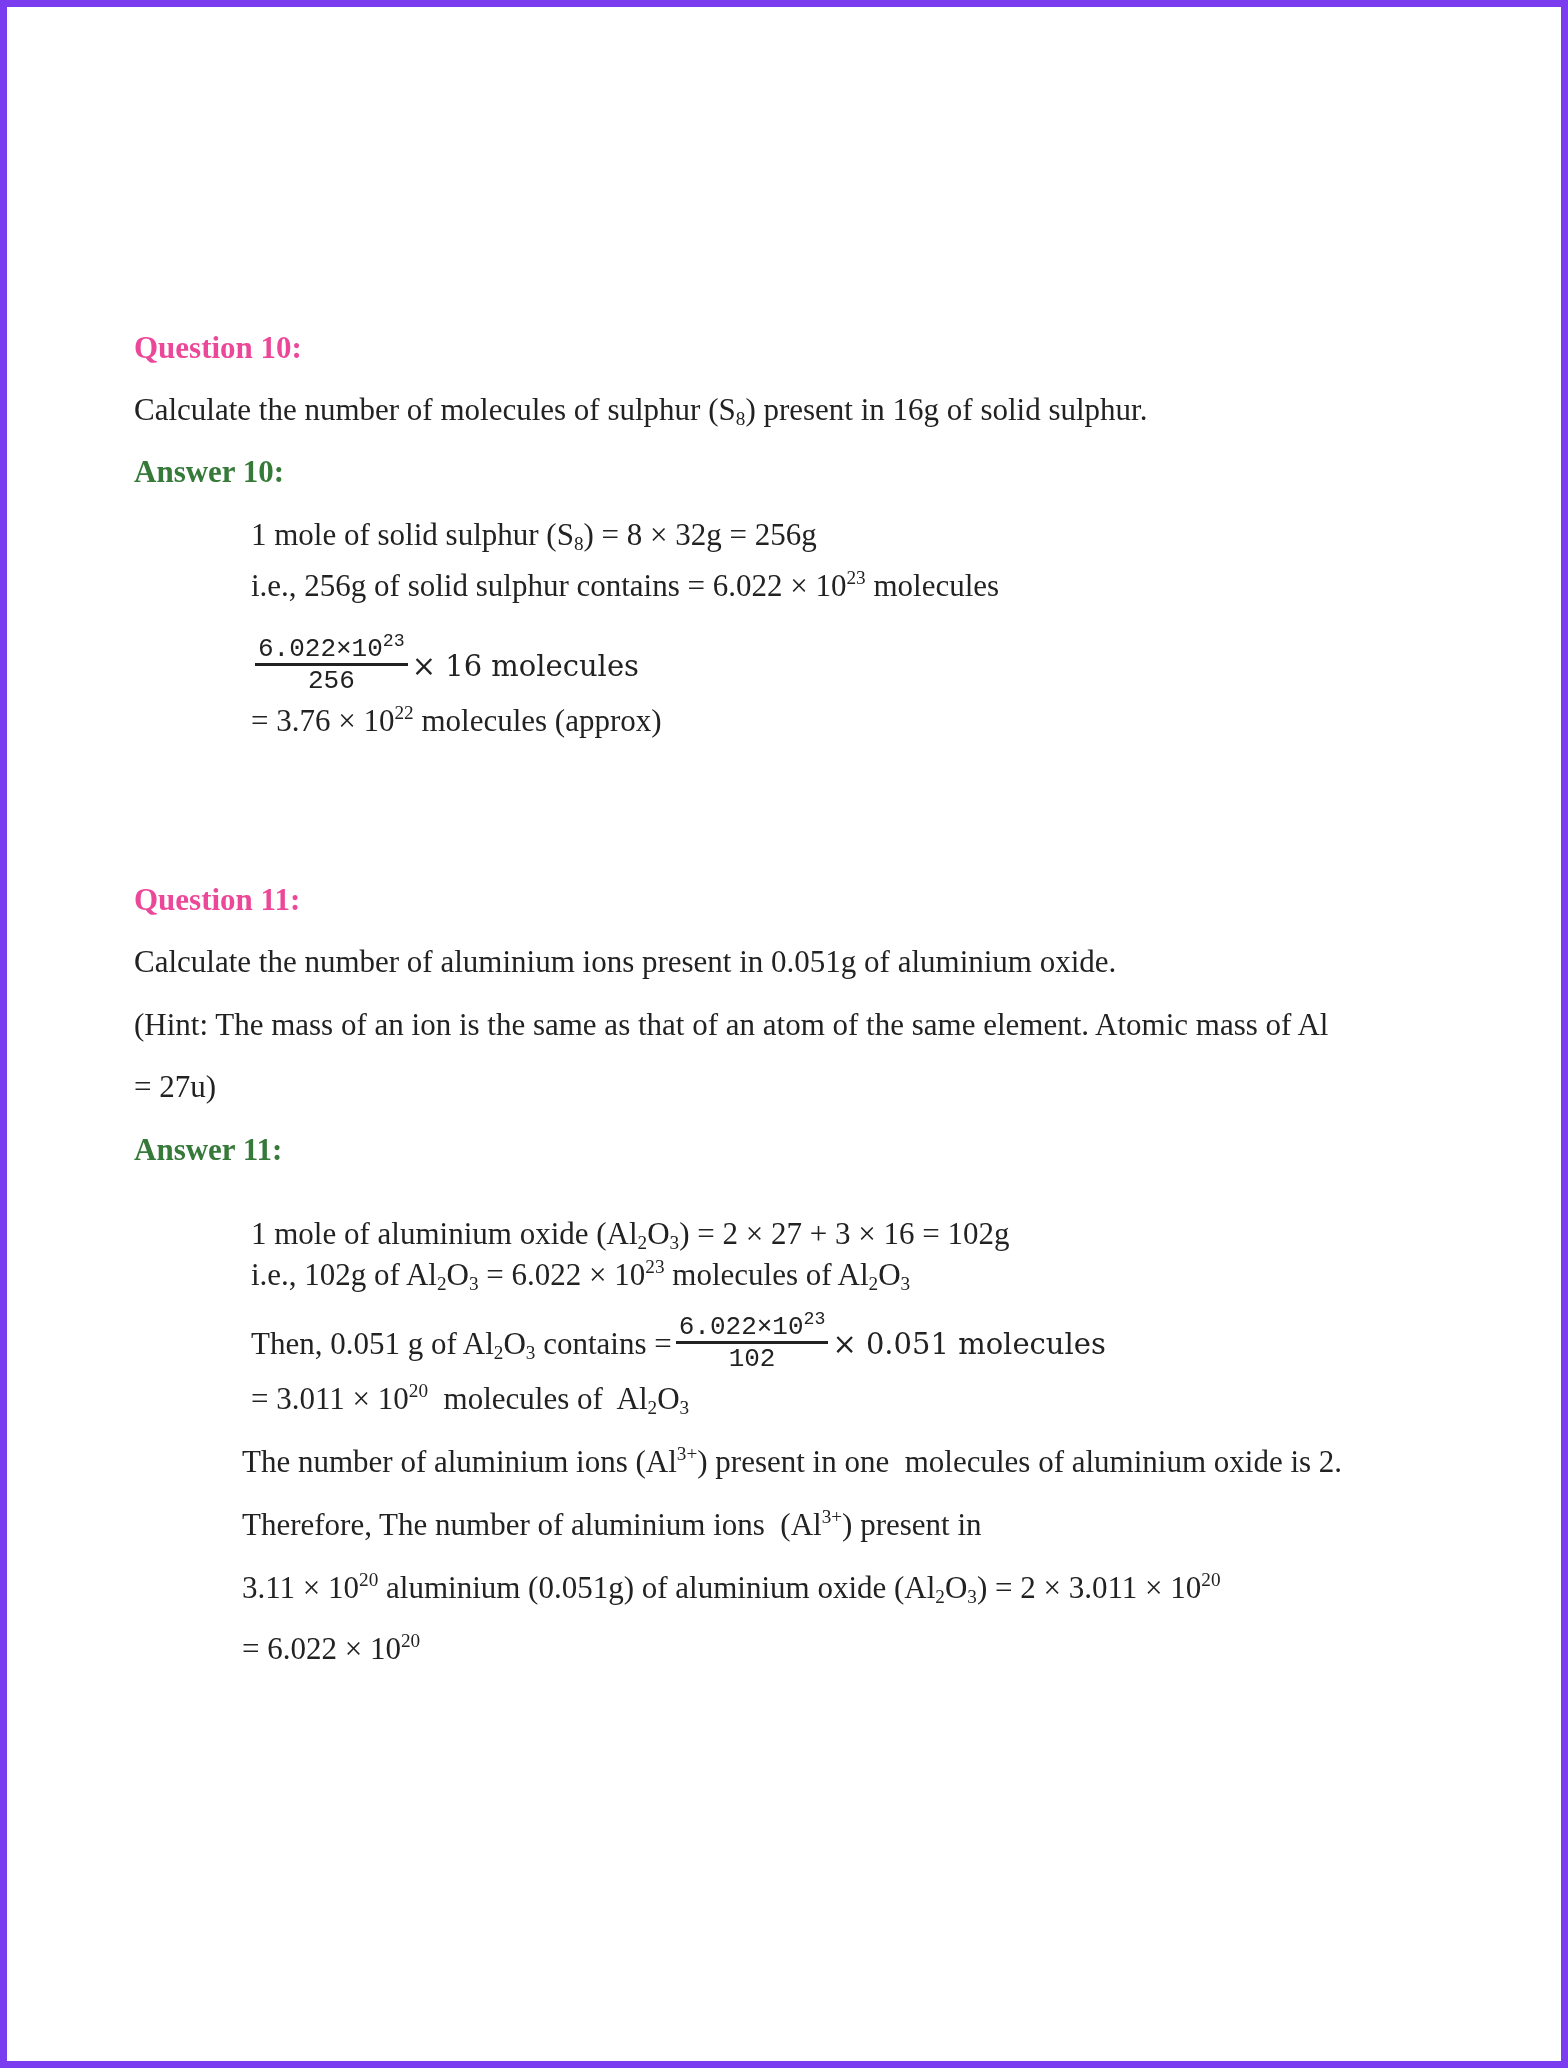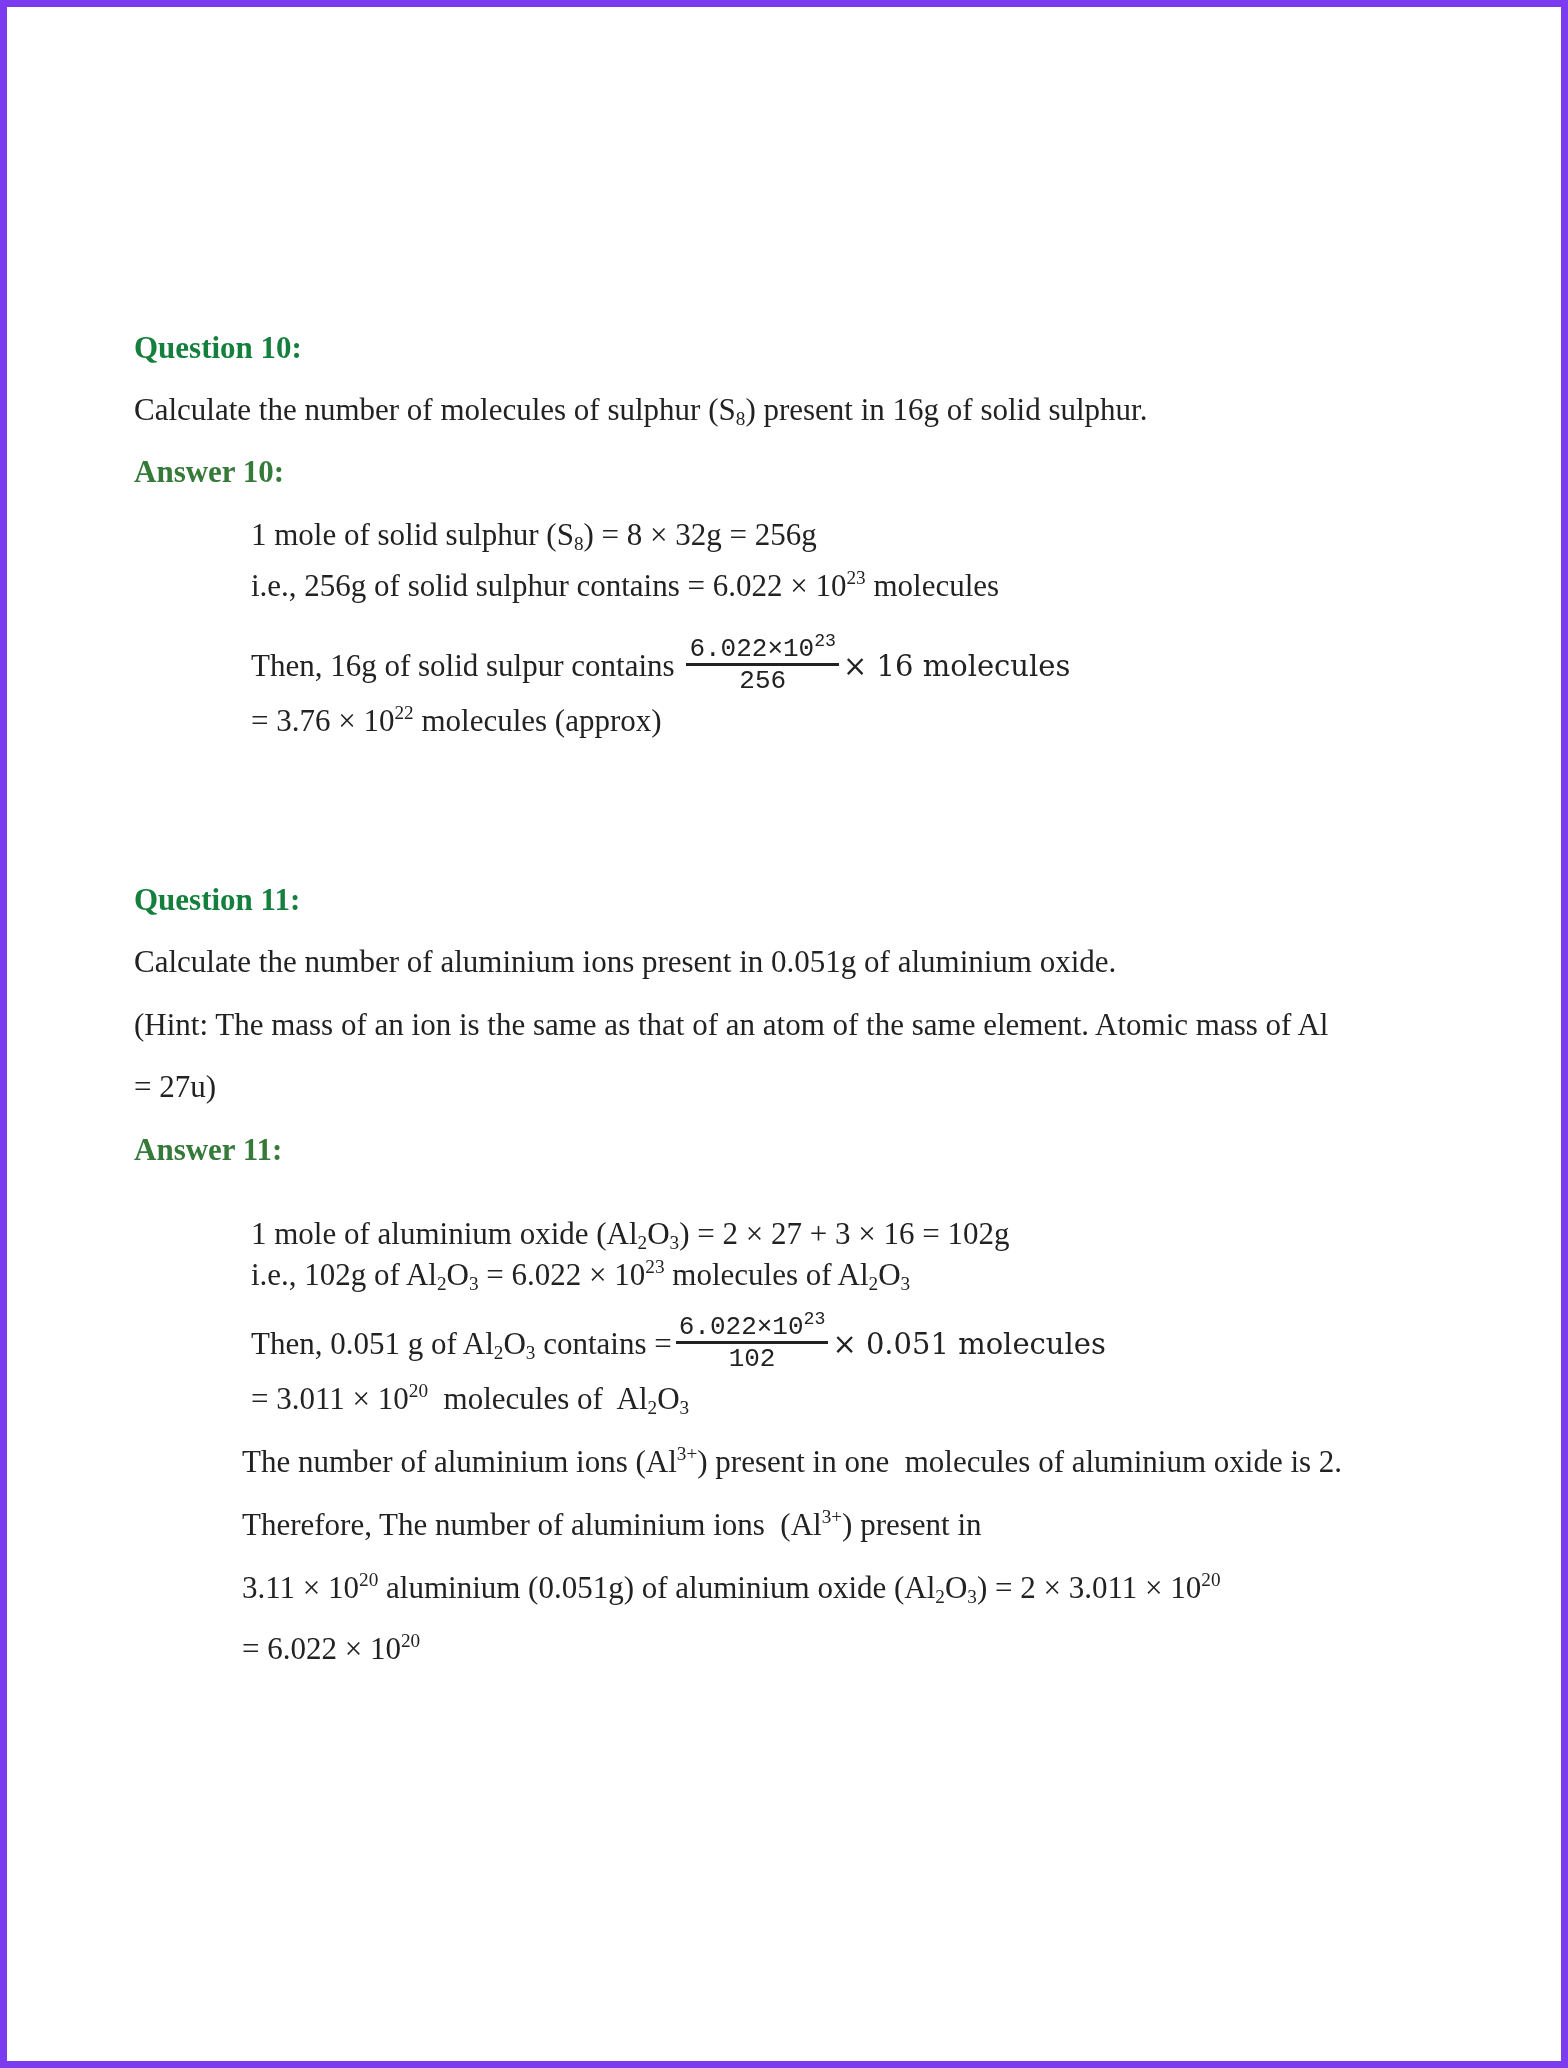--- a/index.html
+++ b/index.html
@@ -6,21 +6,21 @@
   body {
     width: 1568px; height: 2068px; position: relative; background: #ffffff;
     font-family: "Liberation Serif", "DejaVu Serif", serif; color: #222;
     overflow: hidden;
   }
   .frame {
     position: absolute; left: 0; top: 0; width: 1568px; height: 2068px;
     box-sizing: border-box; border: 7px solid #7b3cf0; pointer-events: none;
   }
   .line { position: absolute; white-space: nowrap; font-size: 31px; line-height: 36px; }
-  .q { color: #15803d; font-weight: bold; }
+  .q { color: #ec4899; font-weight: bold; }
   .a { color: #367a3a; font-weight: bold; }
   sub { font-size: 0.62em; vertical-align: -0.25em; line-height: 0; }
   sup { font-size: 0.62em; vertical-align: 0.6em; line-height: 0; }
   .frac {
     display: inline-block; vertical-align: middle; text-align: center;
     font-family: Liberation Mono, monospace; font-size: 26px; line-height: 22px;
     margin: 12px 4px; position: relative; top: -4px;
   }
   .frac .num { display: block; padding: 0 3px 3px; border-bottom: 3px solid #222; }
   .frac .den { display: block; padding-top: 4px; }
@@ -35,21 +35,21 @@
 <div class="line q" style="left:134px; top:330px;">Question 10:</div>
 
 <div class="line" style="left:134px; top:392px;"><span>Calculate the number of molecules of sulphur (S</span><sub>8</sub><span>) present in 16g of solid sulphur.</span></div>
 
 <div class="line a" style="left:134px; top:454px;">Answer 10:</div>
 
 <div class="line" style="left:251px; top:517px;"><span>1 mole of solid sulphur (S</span><sub>8</sub><span>) = 8 × 32g = 256g</span></div>
 
 <div class="line" style="left:251px; top:568px;"><span>i.e., 256g of solid sulphur contains = 6.022 × 10</span><sup>23</sup><span> molecules</span></div>
 
-<div class="line" style="left:251px; top:630px;"><span>Then, 16g of solid sulpur contains </span><span class="frac"><span class="num"><span>6.022×10</span><sup>23</sup></span><span class="den">256</span></span><span class="mathtxt">× 16 molecules</span></div>
+<div class="line" style="left:251px; top:630px;"><span class="frac"><span class="num"><span>6.022×10</span><sup>23</sup></span><span class="den">256</span></span><span class="mathtxt">× 16 molecules</span></div>
 
 <div class="line" style="left:251px; top:703px;"><span>= 3.76 × 10</span><sup>22</sup><span> molecules (approx)</span></div>
 
 <div class="line q" style="left:134px; top:882px;">Question 11:</div>
 
 <div class="line" style="left:134px; top:944px;text-align:center;">Calculate the number of aluminium ions present in 0.051g of aluminium oxide.</div>
 
 <div class="line" style="left:134px; top:1007px;">(Hint: The mass of an ion is the same as that of an atom of the same element. Atomic mass of Al</div>
 
 <div class="line" style="left:134px; top:1069px;">= 27u)</div>

